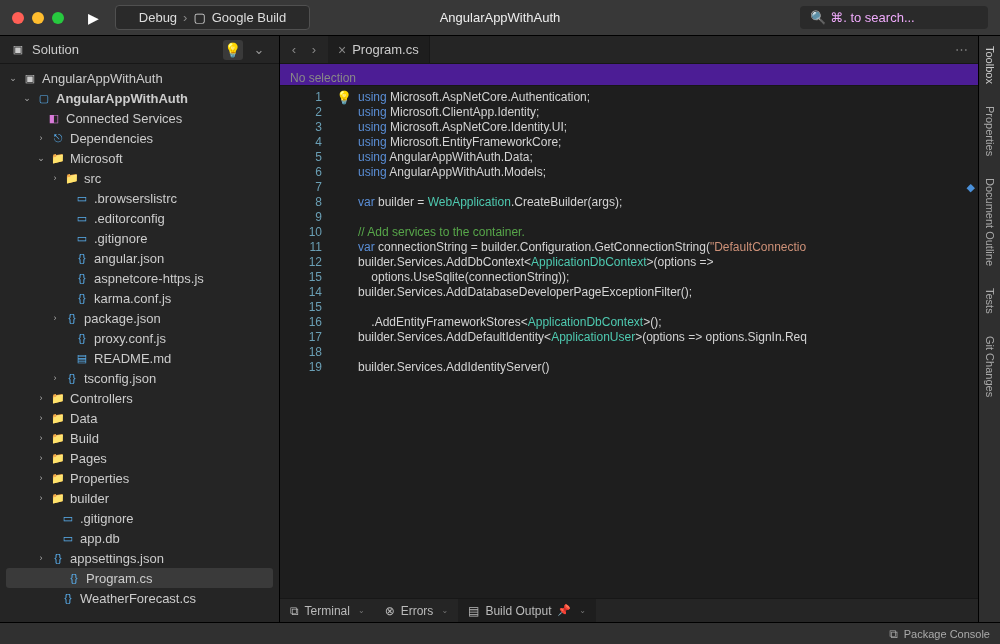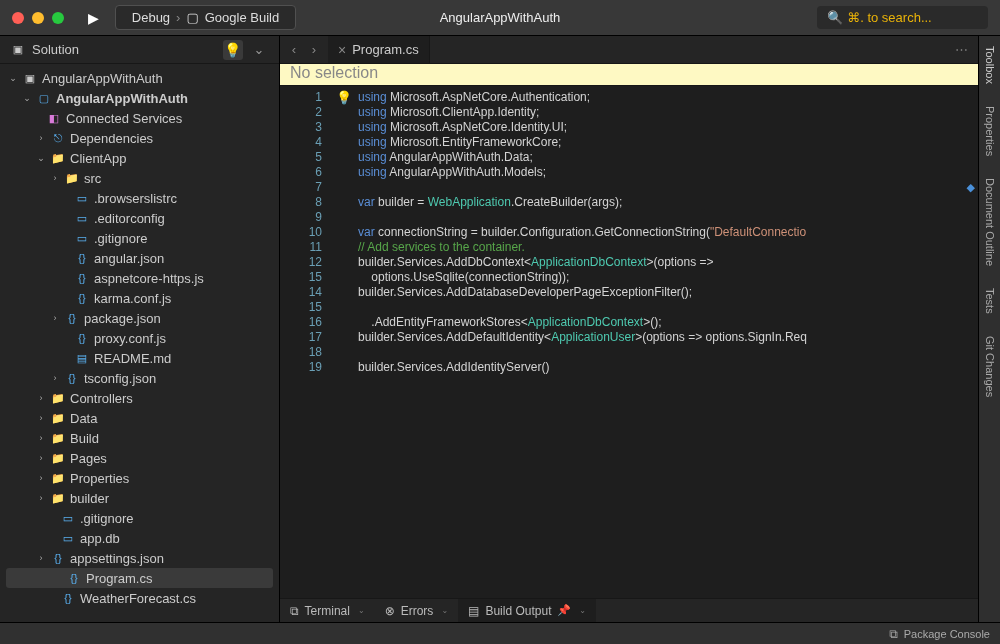--- a/index.html
+++ b/index.html
@@ -2,24 +2,24 @@
 <html><head>
 <meta charset="utf-8">
 <style>
 * { margin:0; padding:0; box-sizing:border-box; font-family:-apple-system,BlinkMacSystemFont,"Segoe UI",sans-serif; }
 body { width:1000px; height:644px; background:#1a1a1a; color:#ccc; overflow:hidden; font-size:13px; }
 .titlebar { height:36px; background:#383838; display:flex; align-items:center; padding:0 12px; gap:10px; border-bottom:1px solid #000; }
 .traffic { display:flex; gap:8px; }
 .dot { width:12px; height:12px; border-radius:50%; }
 .red{background:#ff5f56;} .yellow{background:#ffbd2e;} .green{background:#27c93f;}
 .play-btn { color:#fff; font-size:14px; margin-left:8px; padding:2px 6px; cursor:pointer; }
-.config-selector { display:flex; align-items:center; gap:6px; background:#2a2a2a; padding:4px 16px; border-radius:4px; border:1px solid #505050;text-align:center;}
+.config-selector { display:flex; align-items:center; gap:6px; background:#2a2a2a; padding:4px 23px; border-radius:4px; border:1px solid #505050;text-align:center;}
 .config-selector span { color:#ddd; }
 .window-title { position:absolute; left:50%; transform:translateX(-50%); color:#eee; font-size:13px; }
-.search-box { margin-left:auto; color:#eab308; background:#2a2a2a; padding:4px 10px; border-radius:4px; width:171px; }
+.search-box { margin-left:auto; color:#f0abfc; background:#2a2a2a; padding:4px 10px; border-radius:4px; width:188px; }
 .main { display:flex; height:calc(100% - 36px - 22px); }
 .left-panel { width:280px; background:#252525; display:flex; flex-direction:column; border-right:1px solid #000; }
 .panel-header { height:28px; display:flex; align-items:center; padding:0 10px; gap:6px; border-bottom:1px solid #171717;}
 .panel-header .title { color:#ccc; }
 .bulb-toggle { margin-left:auto; width:20px; height:20px; display:flex; align-items:center; justify-content:center; color:#f5b800; font-size:14px; background:#3a3a3a; border-radius:3px;}
 .chev { width:20px; text-align:center; color:#999; }
 .tree { flex:1; overflow-y:auto; padding:4px 0; }
 .tree-item { display:flex; align-items:center; padding:2px 6px; height:20px; cursor:pointer; gap:4px; white-space:nowrap; }
 .tree-item.selected { background:#3a3a3a; border-radius:3px; margin:0 6px; padding:2px 2px;}
 .expand { width:10px; text-align:center; color:#aaa; font-size:9px; }
@@ -27,21 +27,21 @@
 .i-solution{color:#ccc;} .i-project{color:#5ab0f0;} .i-folder{color:#5ab0f0;} .i-pink{color:#d87ad8;} .i-json{color:#5ab0f0;} .i-cs{color:#5ab0f0;}
 .label { color:#ccc; }
 .label.bold { font-weight:600; }
 .editor-area { flex:1; display:flex; flex-direction:column; background:#1e1e1e; min-width:0;}
 .editor-tabs-row { height:28px; background:#252525; display:flex; align-items:center; border-bottom:1px solid #171717; }
 .nav-arrows { display:flex; padding:0 4px; }
 .nav-arrows span { width:20px; text-align:center; color:#888; cursor:pointer; }
 .editor-tab { display:flex; align-items:center; gap:6px; padding:0 10px; height:100%; background:#1e1e1e; border-right:1px solid #171717;}
 .editor-tab .close{ color:#888; font-size:14px; }
 .ellipsis { margin-left:auto; padding:0 10px; color:#888; }
-.breadcrumb { height:22px; display:flex; align-items:flex-start; padding:0 10px; color:#888; font-size:16px; background:#fef9c3; border-bottom:1px solid #171717;}
+.breadcrumb { height:22px; display:flex; align-items:flex-end; padding:0 10px; color:#888; font-size:12px; background:#4c1d95; border-bottom:1px solid #171717;}
 .code-area { flex:1; display:flex; overflow:hidden; font-family:Menlo,Consolas,monospace; font-size:12px; line-height:15px; position:relative;}
 .gutter { width:50px; text-align:right; padding:4px 8px 4px 0; color:#6a9fb5; background:#1e1e1e; user-select:none;}
 .gutter div{height:15px;}
 .code-lines { flex:1; padding:4px 0 4px 28px; overflow:hidden; position:relative;}
 .code-lines div{height:15px; white-space:pre;}
 .lightbulb { position:absolute; left:6px; top:4px; color:#f5b800; font-size:13px;}
 .kw{color:#5a8ed6;} .type{color:#4ec9b0;} .str{color:#ce9178;} .comment{color:#57a64a;} .plain{color:#d4d4d4;}
 .bottom-panel { height:24px; background:#252525; display:flex; align-items:center; border-top:1px solid #171717;}
 .bp-tab { display:flex; align-items:center; gap:6px; padding:0 10px; height:100%; color:#bbb; cursor:pointer; font-size:12px;}
 .bp-tab.active { background:#1e1e1e; }
@@ -101,21 +101,21 @@
         <span class="label">Connected Services</span>
       </div>
       <div class="tree-item" style="padding-left:36px">
         <span class="expand">›</span>
           <span class="icon i-folder">⎋</span>
         <span class="label">Dependencies</span>
       </div>
       <div class="tree-item" style="padding-left:36px">
         <span class="expand">⌄</span>
           <span class="icon i-folder">📁</span>
-        <span class="label">ClientApp</span>
+        <span class="label">Microsoft</span>
       </div>
       <div class="tree-item" style="padding-left:50px">
         <span class="expand">›</span>
           <span class="icon i-folder">📁</span>
         <span class="label">src</span>
       </div>
       <div id="client-files">
           <div class="tree-item" style="padding-left:60px">
             <span class="expand"></span>
             <span class="icon i-json">▭</span>
@@ -271,22 +271,22 @@
         <span class="lightbulb">💡</span>
       <div><span class="kw">using</span> <span class="plain">Microsoft.AspNetCore.Authentication;</span></div>
           <div><span class="kw">using</span> <span class="plain">Microsoft.ClientApp.Identity;</span></div>
           <div><span class="kw">using</span> <span class="plain">Microsoft.AspNetCore.Identity.UI;</span></div>
           <div><span class="kw">using</span> <span class="plain">Microsoft.EntityFrameworkCore;</span></div>
           <div><span class="kw">using</span> <span class="plain">AngularAppWithAuth.Data;</span></div>
           <div><span class="kw">using</span> <span class="plain">AngularAppWithAuth.Models;</span></div>
           <div></div>
           <div><span class="kw">var</span> <span class="plain">builder = </span><span class="type">WebApplication</span><span class="plain">.CreateBuilder(args);</span></div>
           <div></div>
+          <div><span class="comment">// Add services to the container.</span></div>
           <div><span class="kw">var</span> <span class="plain">connectionString = builder.Configuration.GetConnectionString(</span><span class="str">"DefaultConnectio</span></div>
-          <div><span class="comment">// Add services to the container.</span></div>
           <div><span class="plain">builder.Services.AddDbContext&lt;</span><span class="type">ApplicationDbContext</span><span class="plain">&gt;(options =&gt;</span></div>
           <div><span class="plain">    options.UseSqlite(connectionString));</span></div>
           <div><span class="plain">builder.Services.AddDatabaseDeveloperPageExceptionFilter();</span></div>
           <div></div>
           <div><span class="plain">    .AddEntityFrameworkStores&lt;</span><span class="type">ApplicationDbContext</span><span class="plain">&gt;();</span></div>
           <div><span class="plain">builder.Services.AddDefaultIdentity&lt;</span><span class="type">ApplicationUser</span><span class="plain">&gt;(options =&gt; options.SignIn.Req</span></div>
           <div></div>
           <div><span class="plain">builder.Services.AddIdentityServer()</span></div>
         </div>
     </div>

